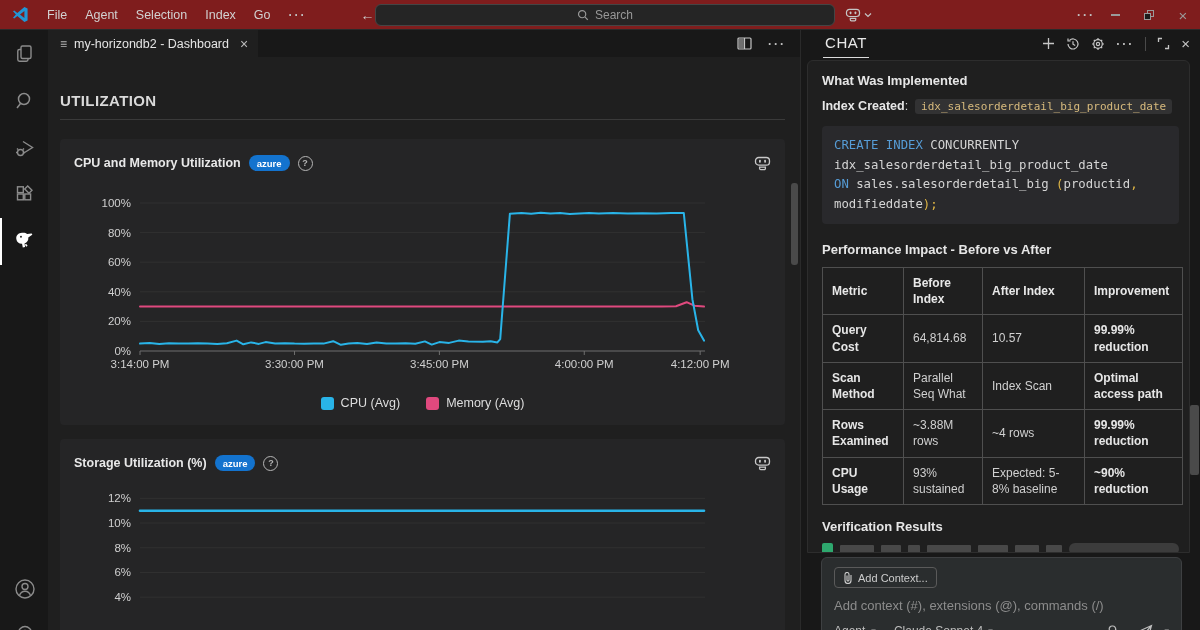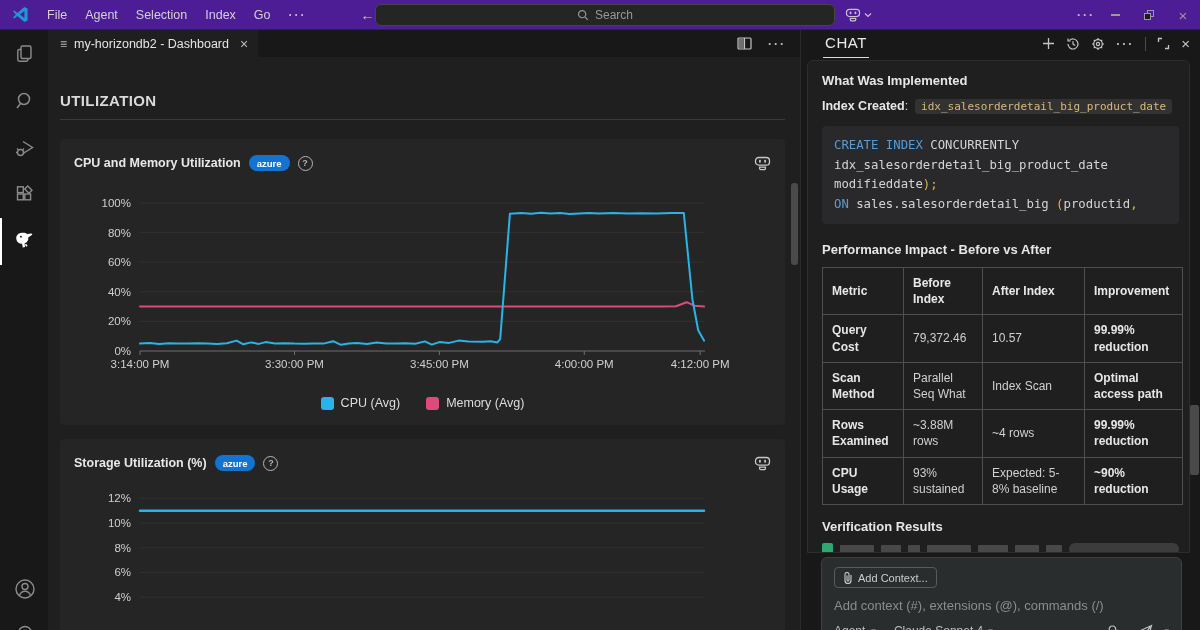--- a/index.html
+++ b/index.html
@@ -1,21 +1,21 @@
 <!DOCTYPE html>
 <html><head>
 <meta charset="utf-8">
 <style>
   * { margin:0; padding:0; box-sizing:border-box; }
   html,body { width:1200px; height:630px; overflow:hidden; background:#181818;
     font-family:"Liberation Sans", sans-serif; color:#cccccc; }
 
   
   .titlebar { position:absolute; top:0; left:0; width:1200px; height:30px;
-    background:#4c1d95; border-bottom:1px solid #2a2a2a; display:flex; align-items:center; }
+    background:#7f1d1d; border-bottom:1px solid #2a2a2a; display:flex; align-items:center; }
   .vscode-logo { width:17px; height:17px; margin:0 10px 0 12px; flex:none; }
   .menus { display:flex; align-items:center; gap:2px; }
   .menu-item { padding:3px 8px; font-size:12.5px; color:#d2d2d2; border-radius:4px; }
   .nav-arrows { display:flex; gap:14px; margin-left:46px; font-size:14px; color:#cfcfcf; }
   .searchbox { position:absolute; left:375px; top:4px; width:460px; height:22px;
     background:#252525; border:1px solid #454545; border-radius:6px;
     display:flex; align-items:center; justify-content:center; gap:6px;
     font-size:12px; color:#989898; }
   .copilot-btn { position:absolute; left:845px; top:4px; height:22px; display:flex;
     align-items:center; gap:3px; color:#c5c5c5; }
@@ -353,42 +353,42 @@
     <div class="chat-body">
       <div class="message-card">
         <div class="msg-h">What Was Implemented</div>
         <div class="index-line">
           <b>Index Created</b><span>:&nbsp;</span>
           <span class="code-chip">idx_salesorderdetail_big_product_date</span>
         </div>
         <div class="code-block">
             <div><span class="tok-kw">CREATE INDEX</span><span class="tok-pl"> CONCURRENTLY</span></div>
             <div><span class="tok-pl">idx_salesorderdetail_big_product_date</span></div>
+            <div><span class="tok-kw">ON</span><span class="tok-pl"> sales.salesorderdetail_big </span><span class="tok-pu">(</span><span class="tok-pl">productid</span><span class="tok-pu">,</span></div>
             <div><span class="tok-pl">modifieddate</span><span class="tok-pu">);</span></div>
-            <div><span class="tok-kw">ON</span><span class="tok-pl"> sales.salesorderdetail_big </span><span class="tok-pu">(</span><span class="tok-pl">productid</span><span class="tok-pu">,</span></div>
           </div>
 
         <div class="msg-h h-impact">Performance Impact - Before vs After</div>
         <table class="perf">
           <colgroup>
               <col class="w1">
               <col class="w2">
               <col class="w3">
               <col class="w4">
             </colgroup>
           <tbody>
               <tr>
             <th>Metric</th>
             <th>Before Index</th>
             <th>After Index</th>
             <th>Improvement</th>
           </tr>
           <tr>
             <td class="c-metric">Query Cost</td>
-            <td>79,372.46</td>
+            <td>64,814.68</td>
             <td>10.57</td>
             <td class="c-improve">99.99% reduction</td>
           </tr>
           <tr>
             <td class="c-metric">Scan Method</td>
             <td>Parallel Seq What</td>
             <td>Index Scan</td>
             <td class="c-improve">Optimal access path</td>
           </tr>
           <tr>

